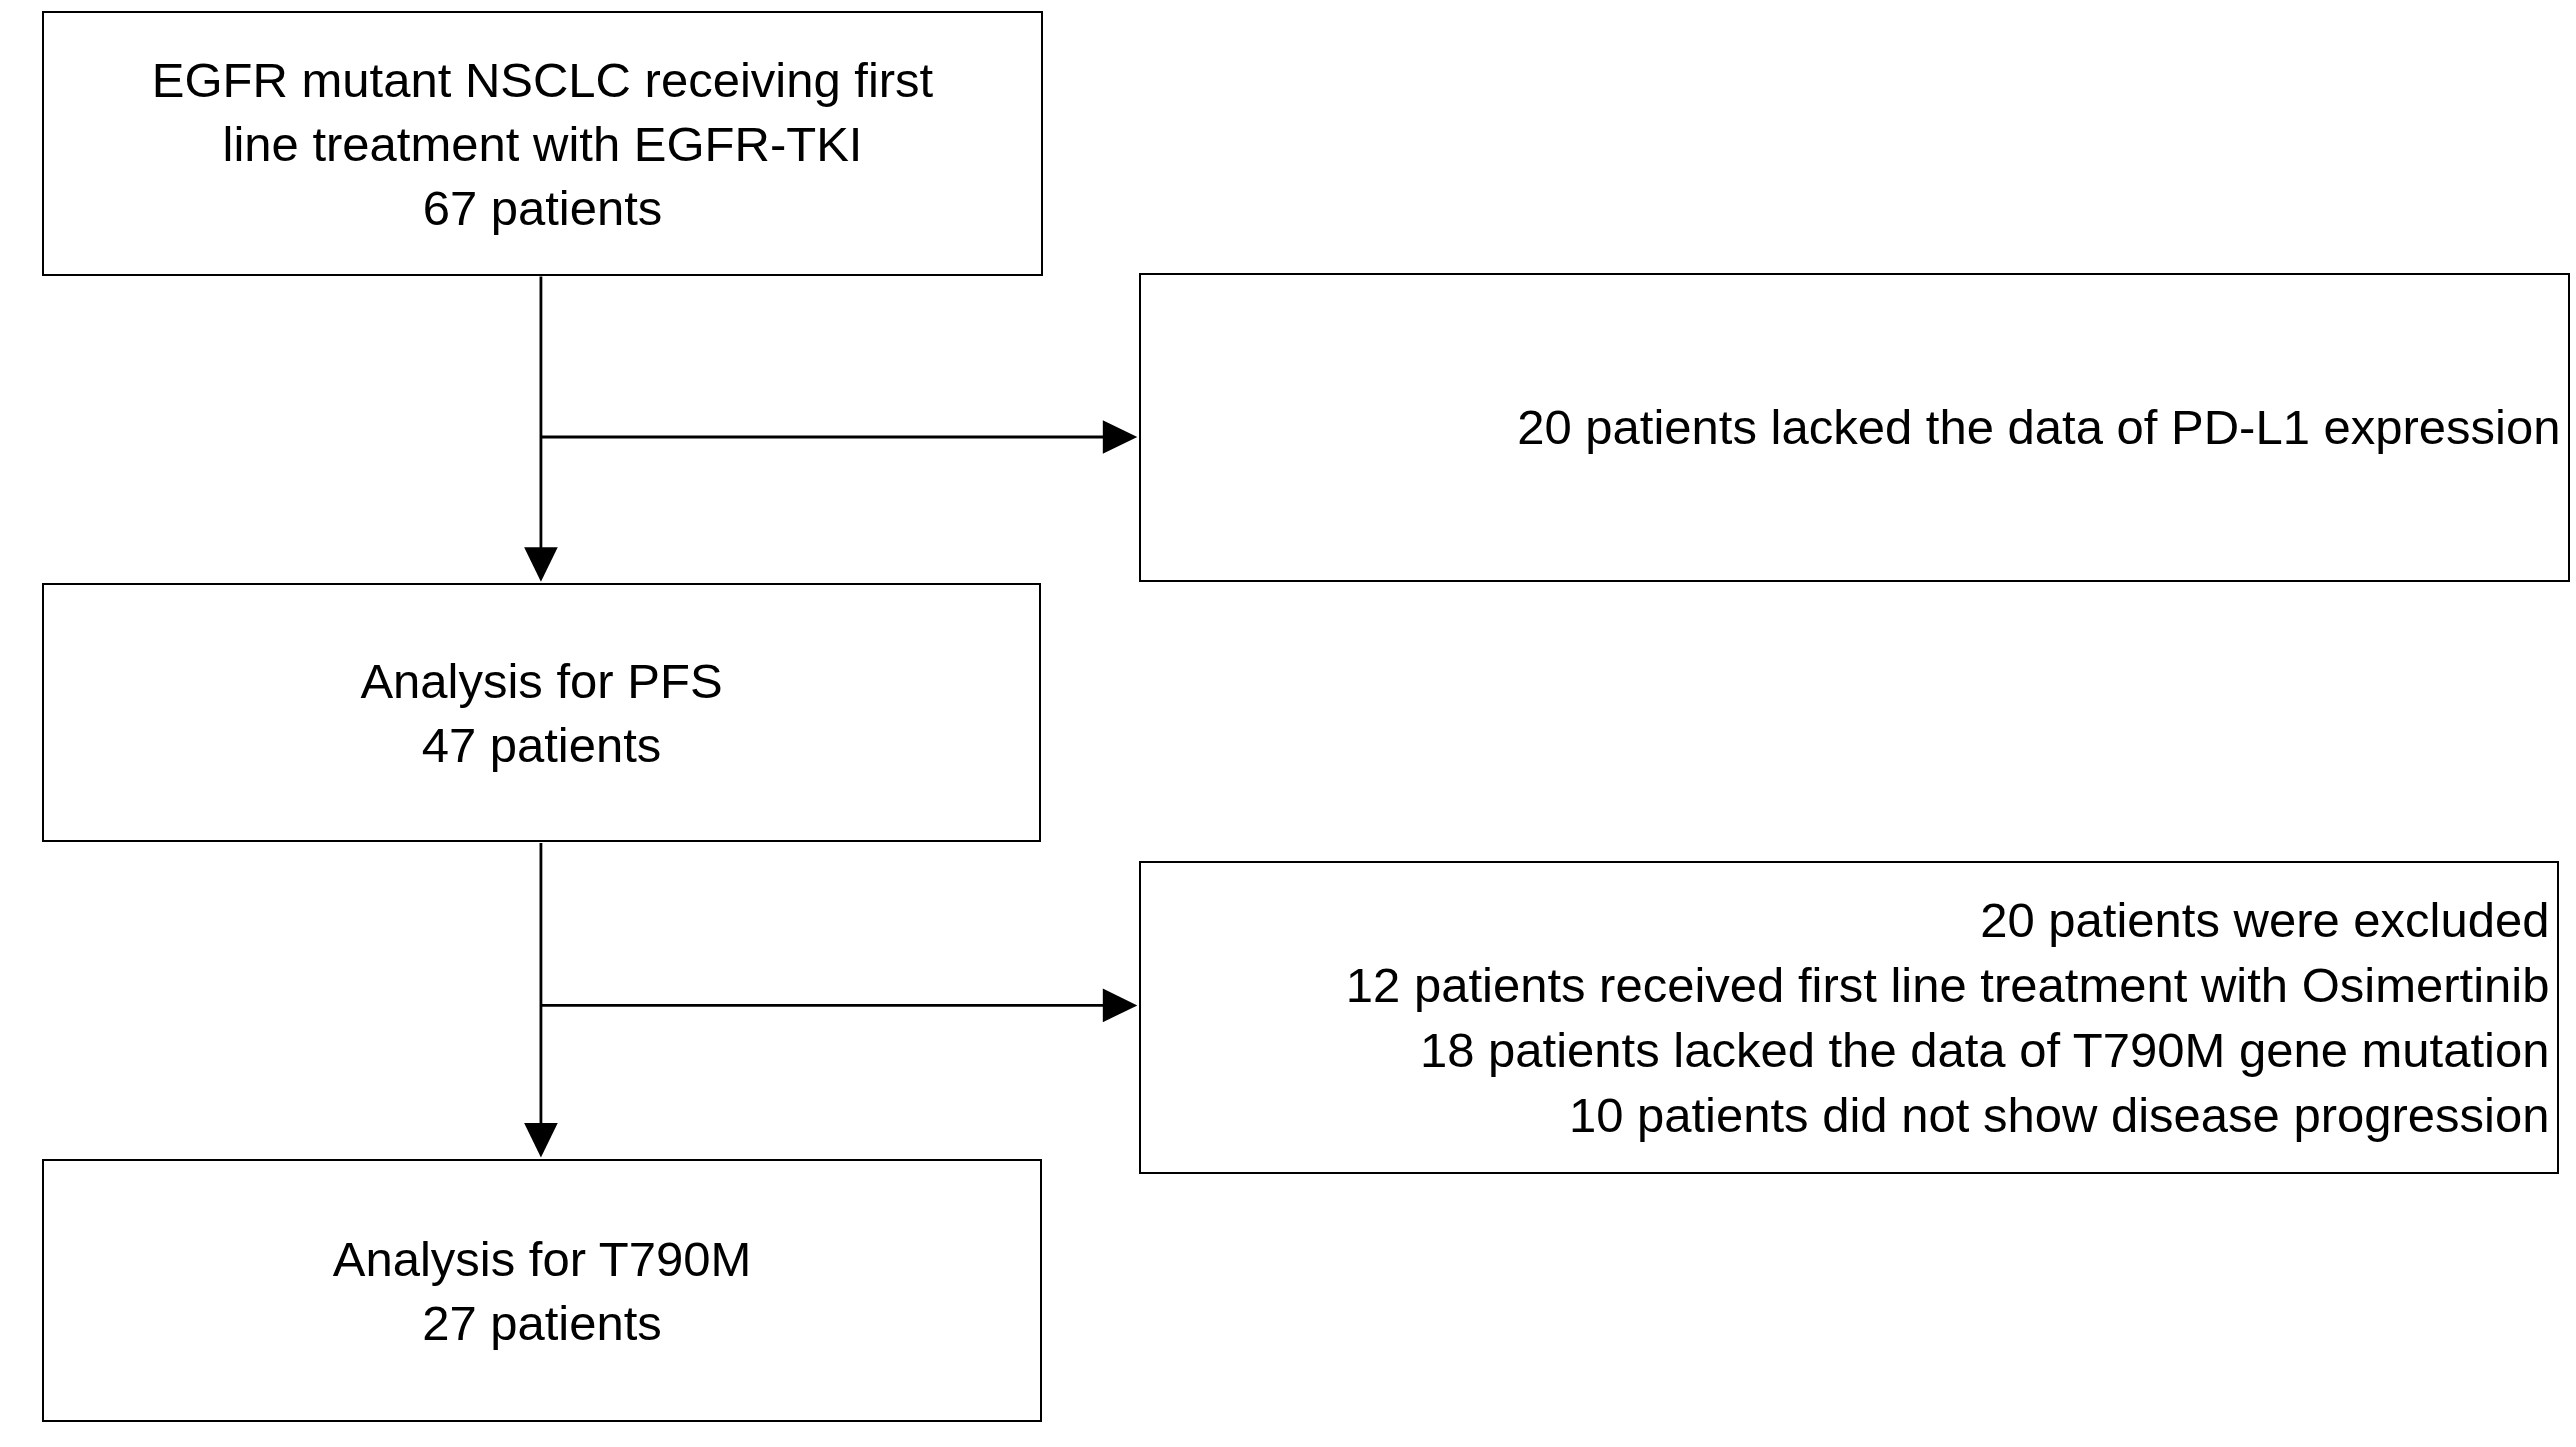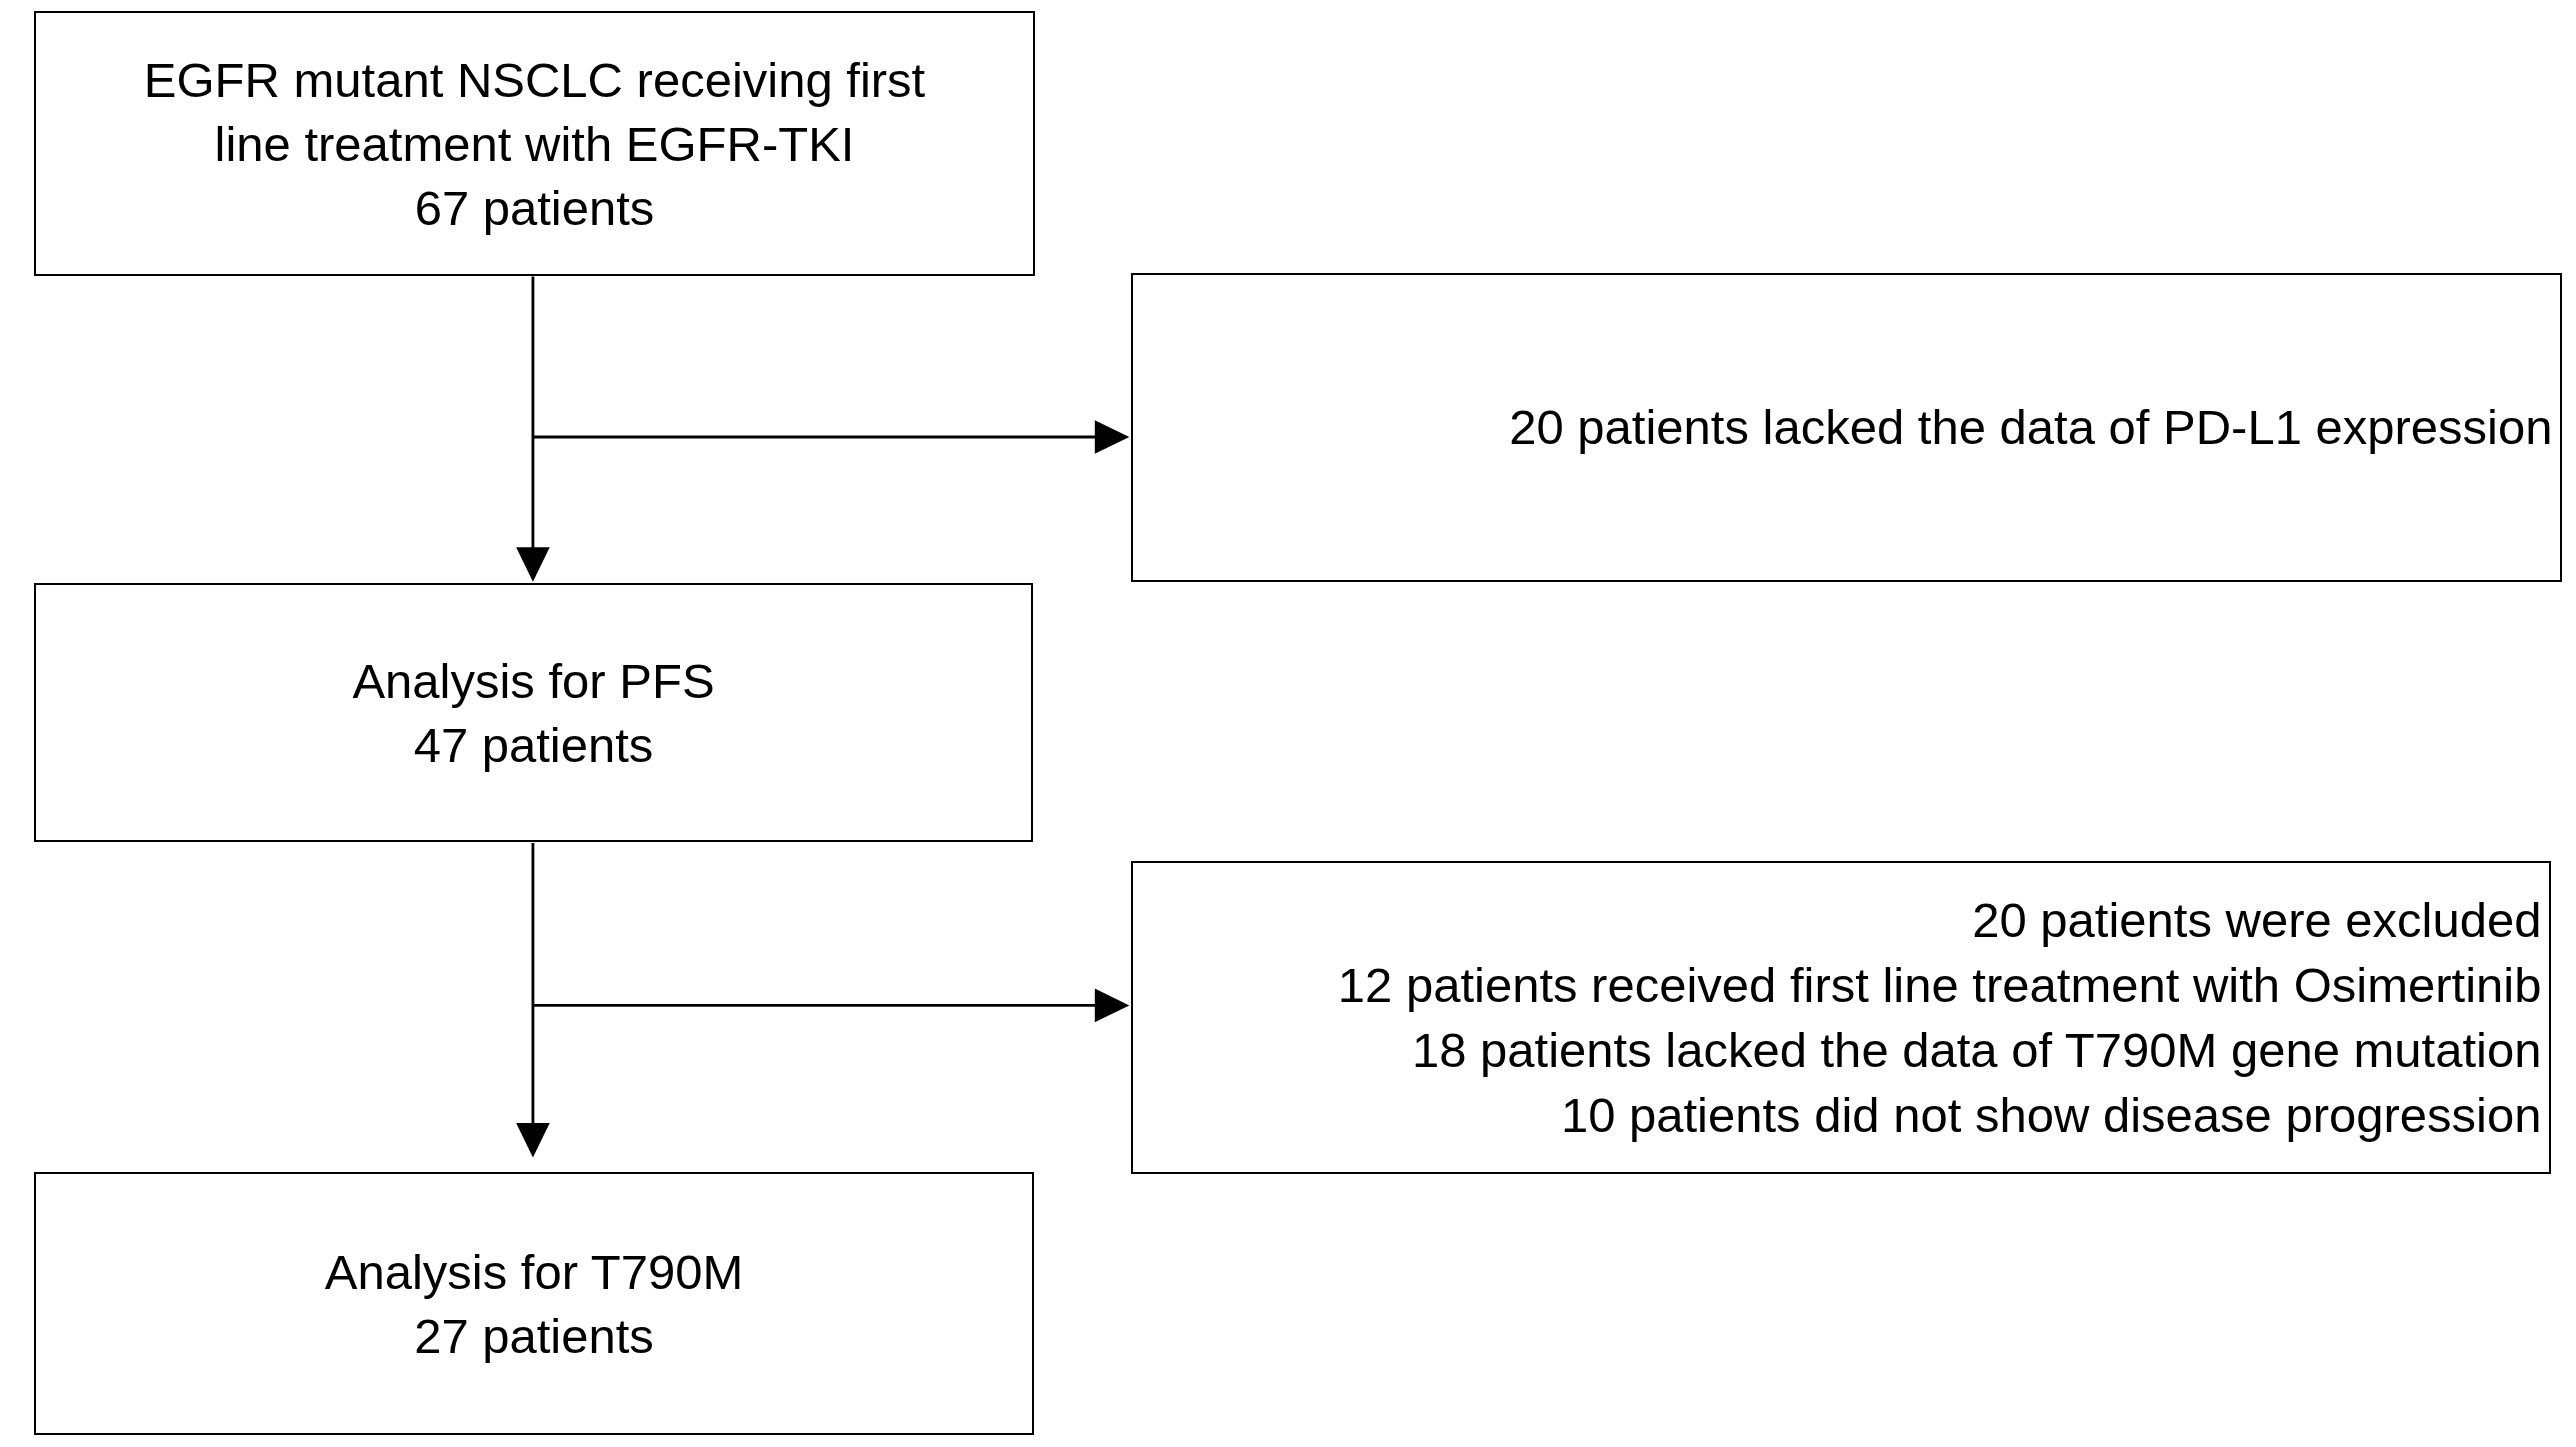--- a/index.html
+++ b/index.html
@@ -9,21 +9,21 @@
   }
   body {
     width: 2576px;
     height: 1448px;
     position: relative;
     font-family: "Liberation Sans", sans-serif;
     color: #000000;
   }
   .canvas {
     position: absolute;
-    left: 0; top: 0;
+    left: 8px; top: 0;
     width: 2256px;
     height: 1448px;
     padding-left: 8px;
   }
   .node {
     position: absolute;
     background: #ffffff;
     border: 2.8px solid #000000;
     box-sizing: border-box;
     font-size: 49px;
@@ -49,21 +49,21 @@
   }
   .node .nline {
     white-space: nowrap;
   }
   .indent {
     padding-left: 22.4px;
   }
   
   #box-egfr   { left: 34px;   top: 11.2px;   width: 1001px; height: 265px; }
   #box-pfs    { left: 34px;   top: 583px;  width: 999px; height: 259px; }
-  #box-t790m  { left: 34px;   top: 1159px; width: 1000px; height: 263px; margin-top: 13px; }
+  #box-t790m  { left: 34px;   top: 1159px; width: 1000px; height: 263px; }
   #box-pdl1   { left: 1131px; top: 273px;  width: 1431px; height: 309px; }
   #box-excl   { left: 1131px; top: 849px;  width: 1420px; height: 313px; margin-top: 12px; }
   svg.connectors {
     position: absolute;
     left: 0; top: 0;
     pointer-events: none;
   }
 </style>
 </head>
 <body>

